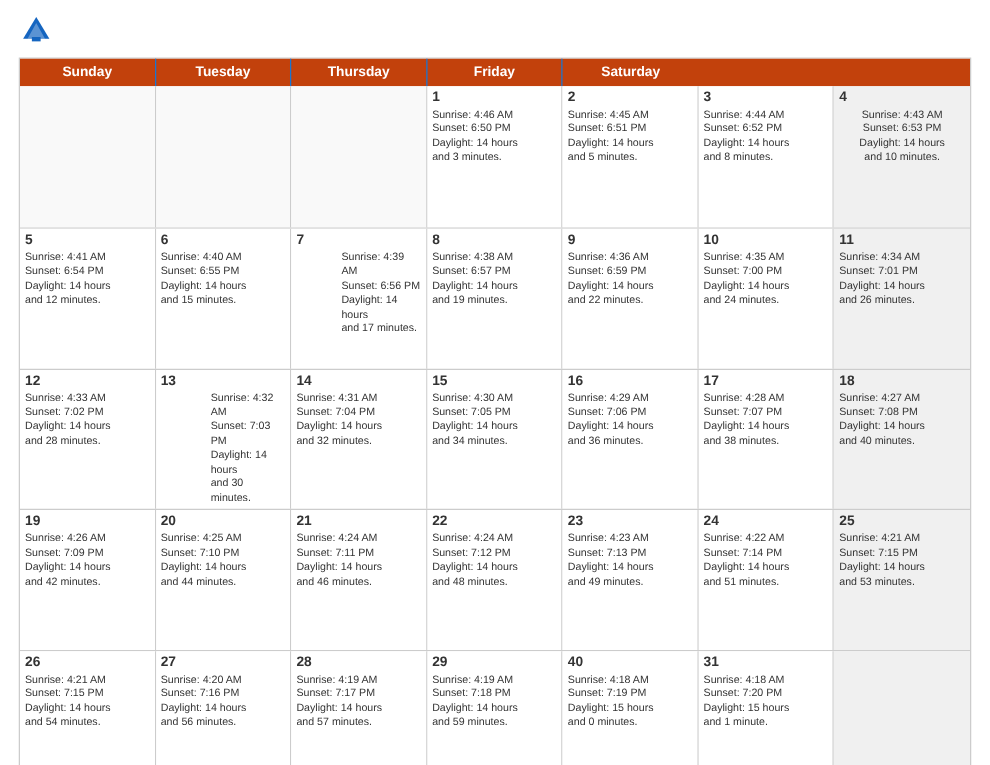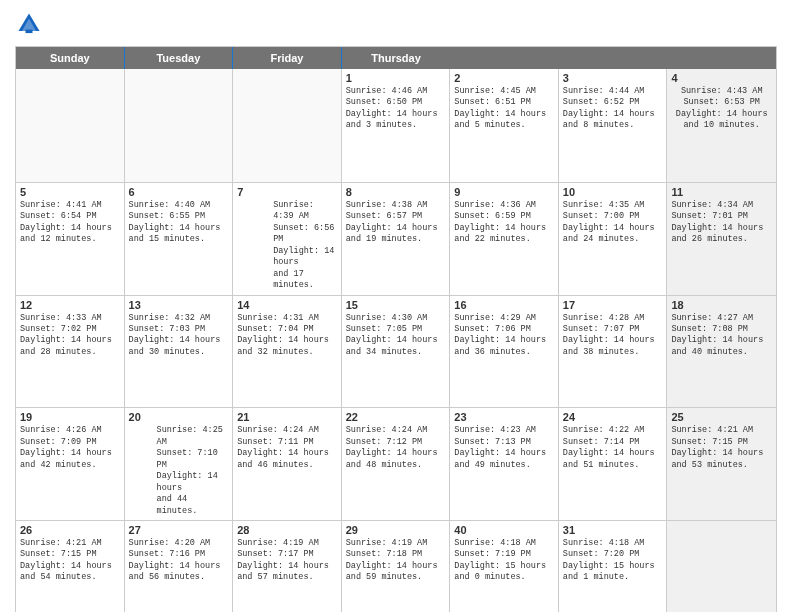--- a/index.html
+++ b/index.html
@@ -54,21 +54,21 @@
     }
     .calendar {
       flex: 1;
       display: flex;
       flex-direction: column;
       border: 1px solid #ccc;
     }
     .cal-header {
       display: grid;
       grid-template-columns: repeat(7, 1fr);
-      background: #737373;
+      background: #c2410c;
     }
     .cal-header-cell {
       color: #fff;
       font-weight: bold;
       font-size: 11px;
       padding: 5px 4px;
       text-align: center;
       border-right: 1px solid #1976D2;
     }
     .cal-header-cell:last-child { border-right: none; }
@@ -97,21 +97,20 @@
     .cal-cell.shaded { background: #f0f0f0; }
     .day-num {
       font-size: 11px;
       font-weight: bold;
       margin-bottom: 2px;
     }
     .day-info {
       font-size: 8.5px;
       line-height: 1.35;
       color: #333;
-      font-family: Liberation Mono, monospace;
     }
   </style>
 </head>
 <body>
 
 <div class="page">
   <div class="header">
     <div class="logo">
       <svg class="logo-icon" viewBox="0 0 40 40">
         <polygon points="20,5 35,30 5,30" fill="#1565C0"></polygon>
@@ -126,22 +125,23 @@
     <div class="title-block">
       <div class="title-month"></div>
       <div class="title-location"></div>
     </div>
   </div>
 
   <div class="calendar">
     <div class="cal-header">
     <div class="cal-header-cell">Sunday</div>
         <div class="cal-header-cell">Tuesday</div>
+        <div class="cal-header-cell">Thursday</div>
         <div class="cal-header-cell">Friday</div>
-        <div class="cal-header-cell">Thursday</div>
+        <div class="cal-header-cell">Saturday</div>
       </div>
     <div class="cal-body">
     <div class="cal-row">
           <div class="cal-cell empty"></div>
           <div class="cal-cell empty"></div>
           <div class="cal-cell empty"></div>
           <div class="cal-cell">
             <div class="day-num">1</div>
             <div class="day-info" style="white-space: pre-line;">Sunrise: 4:46 AM
 Sunset: 6:50 PM
@@ -224,21 +224,21 @@
         <div class="cal-row">
           <div class="cal-cell">
             <div class="day-num">12</div>
             <div class="day-info" style="white-space: pre-line;">Sunrise: 4:33 AM
 Sunset: 7:02 PM
 Daylight: 14 hours
 and 28 minutes.</div>
           </div>
           <div class="cal-cell">
             <div class="day-num">13</div>
-            <div class="day-info" style="white-space: pre-line;">Sunrise: 4:32 AM
+            <div class="day-info" style="white-space: pre-line; margin-left: 40px;">Sunrise: 4:32 AM
 Sunset: 7:03 PM
 Daylight: 14 hours
 and 30 minutes.</div>
           </div>
           <div class="cal-cell">
             <div class="day-num">14</div>
             <div class="day-info" style="white-space: pre-line;">Sunrise: 4:31 AM
 Sunset: 7:04 PM
 Daylight: 14 hours
 and 32 minutes.</div>
@@ -275,21 +275,21 @@
         <div class="cal-row">
           <div class="cal-cell">
             <div class="day-num">19</div>
             <div class="day-info" style="white-space: pre-line;">Sunrise: 4:26 AM
 Sunset: 7:09 PM
 Daylight: 14 hours
 and 42 minutes.</div>
           </div>
           <div class="cal-cell">
             <div class="day-num">20</div>
-            <div class="day-info" style="white-space: pre-line; margin-left: 28px;">Sunrise: 4:25 AM
+            <div class="day-info" style="white-space: pre-line;">Sunrise: 4:25 AM
 Sunset: 7:10 PM
 Daylight: 14 hours
 and 44 minutes.</div>
           </div>
           <div class="cal-cell">
             <div class="day-num">21</div>
             <div class="day-info" style="white-space: pre-line;">Sunrise: 4:24 AM
 Sunset: 7:11 PM
 Daylight: 14 hours
 and 46 minutes.</div>

